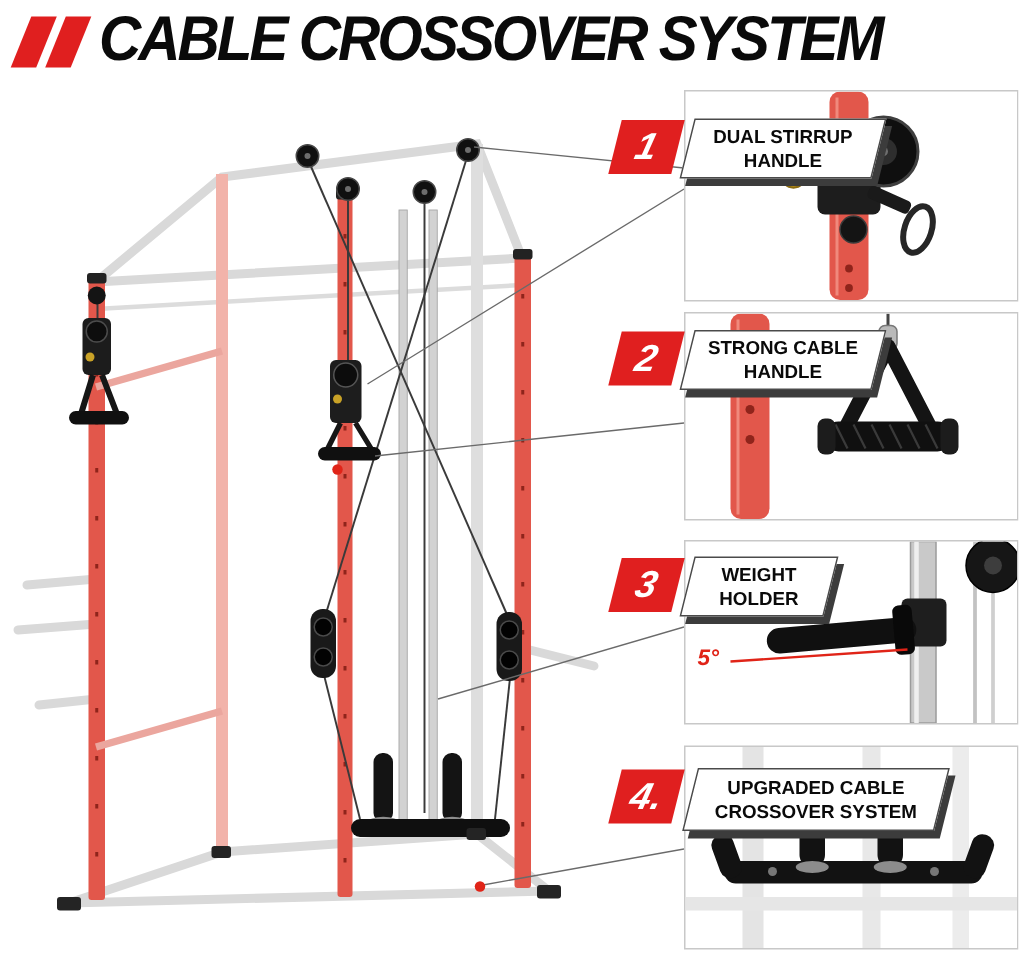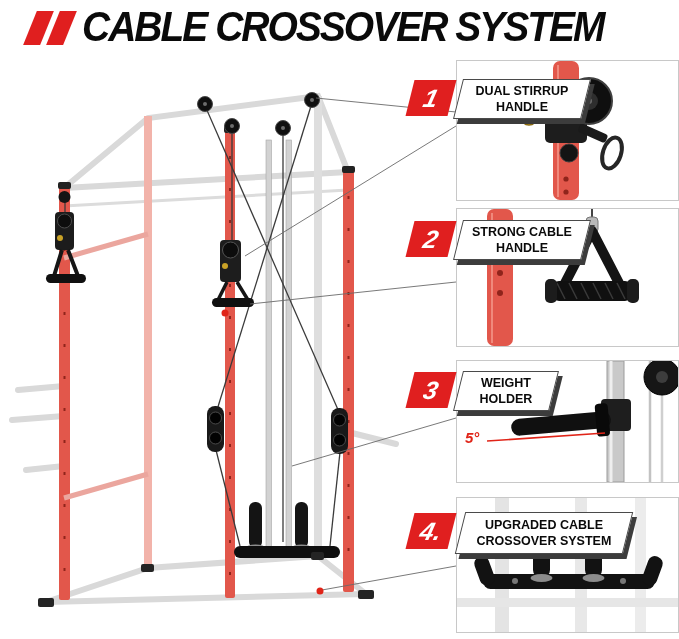--- a/index.html
+++ b/index.html
@@ -4,21 +4,21 @@
 <style>
   * { margin:0; padding:0; box-sizing:border-box; }
   html,body { width:679px; height:639px; }
   body {
     position:relative; overflow:hidden; background:#ffffff;
     font-family:"Liberation Sans", sans-serif;
   }
   .page { position:absolute; inset:0; }
 
   
-  .header { position:absolute; left:24px; top:4px; height:46px; display:flex; align-items:center; }
+  .header { position:absolute; left:8px; top:4px; height:46px; display:flex; align-items:center; }
   .mark { display:flex; gap:6px; margin:2px 12px 0 6px; }
   .stripe { width:17px; height:34px; background:#e01f1f; transform:skewX(-22deg); }
   .title {
     font-size:39px; font-weight:bold; font-style:italic; letter-spacing:-2px;
     color:#0a0a0a; white-space:nowrap; transform:scaleY(1.08); transform-origin:left center;
   }
 
   
   .illustration { position:absolute; left:0; top:46px; width:456px; height:593px; }
   .illustration svg { display:block; width:100%; height:100%; }

